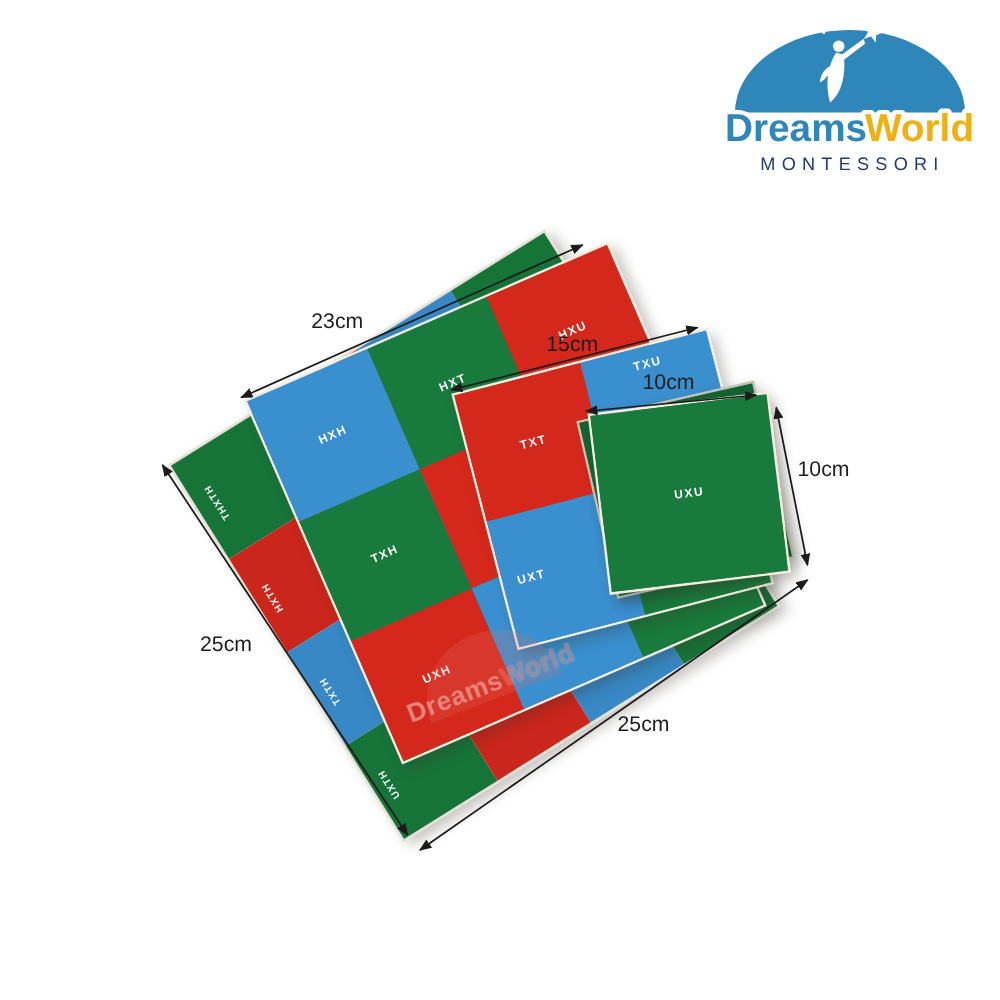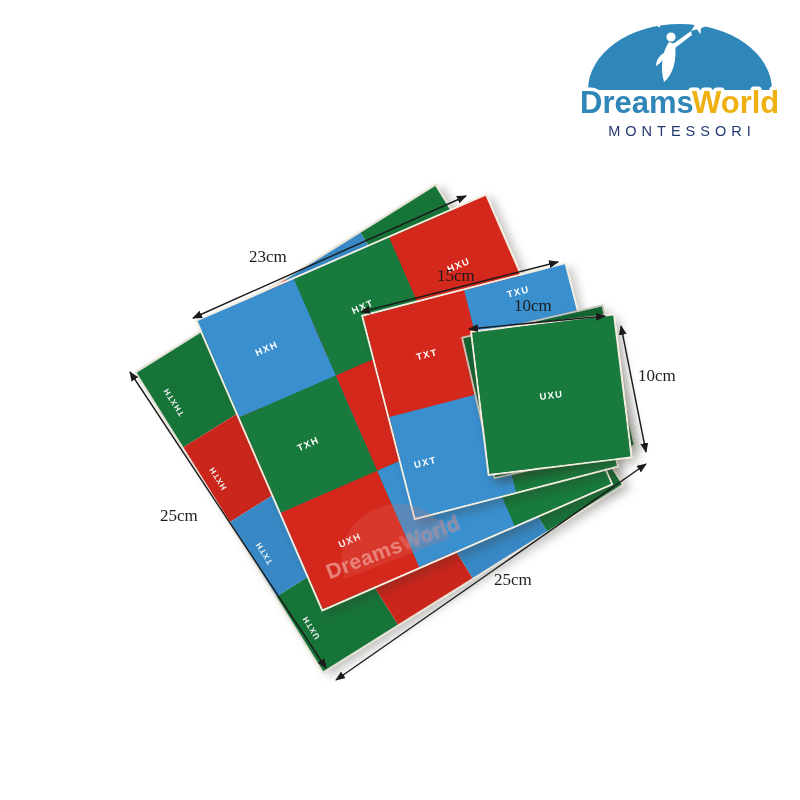--- a/index.html
+++ b/index.html
@@ -33,21 +33,21 @@
   #board-d{width:146px;height:146px;transform:translate(470px,331px) rotate(-7deg);}
   .vlab{justify-content:flex-start;}
   .vlab span{transform:rotate(-90deg);font-size:8px;letter-spacing:1px;}
   .tiny span{font-size:6.5px;letter-spacing:.5px;}
   .al-top{align-items:flex-start;padding-top:9px;box-sizing:border-box;}
   .al-left{justify-content:flex-start;padding-left:12px;box-sizing:border-box;}
   
   .arrows{position:absolute;left:0;top:0;z-index:9;pointer-events:none;}
   .dim{
     position:absolute;z-index:10;font-size:17px;color:#1d1d1d;
-    font-family:Liberation Serif, serif;
+    font-family:Liberation Sans, sans-serif;
   }
   
   .logo{position:absolute;left:570px;top:8px;width:225px;height:135px;z-index:11;}
   
   .watermark{
     position:absolute;left:310px;top:505px;width:170px;height:95px;z-index:8;
     transform:rotate(-21deg);opacity:.5;text-align:center;pointer-events:none;
   }
   .wm-dome{width:112px;height:54px;margin:0 auto;border-radius:112px 112px 0 0;
     background:rgba(232,120,106,.38);}

